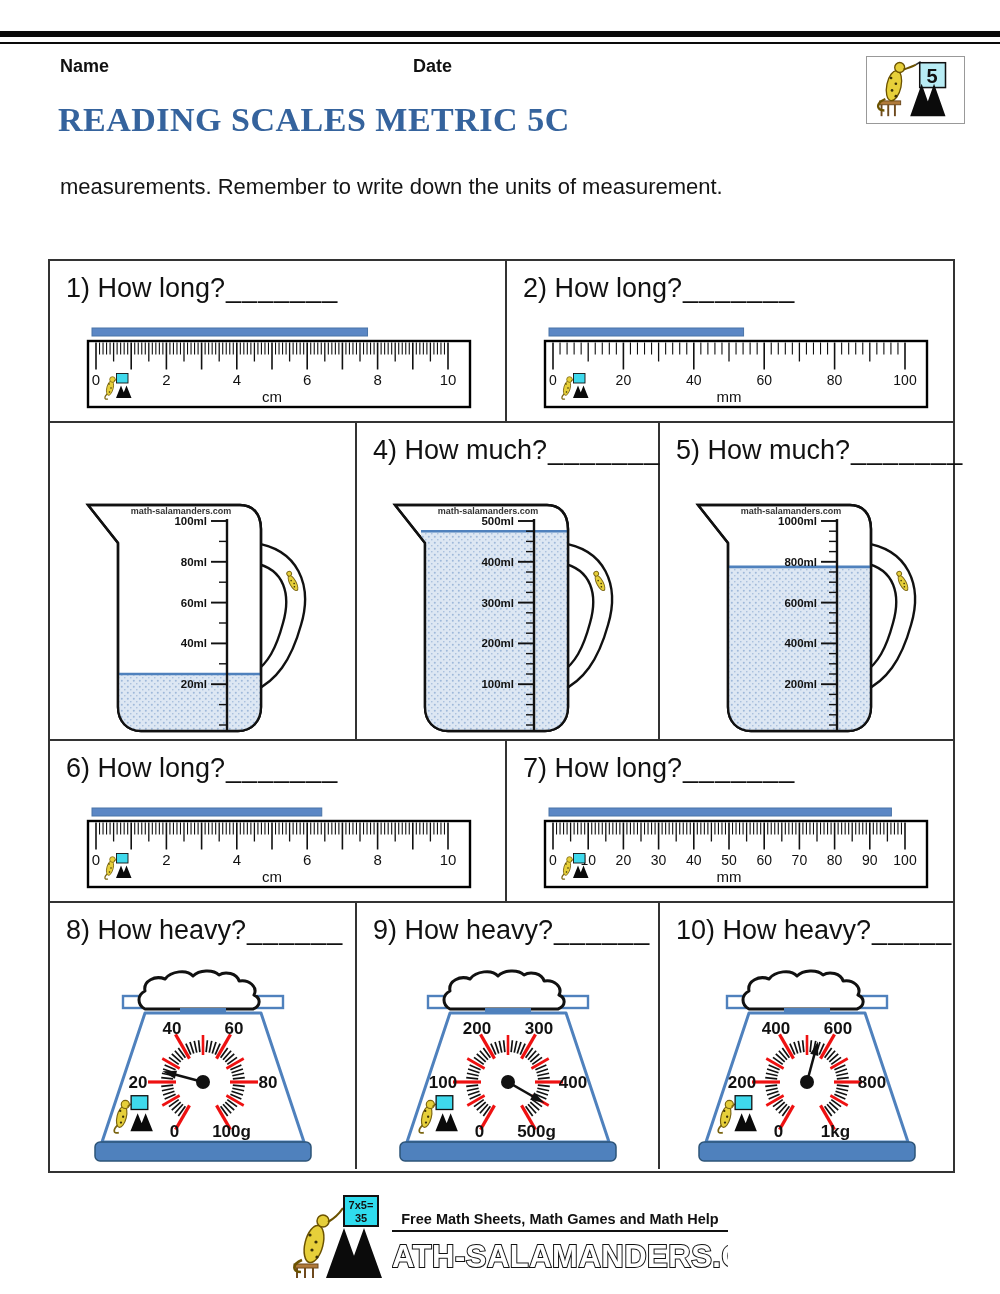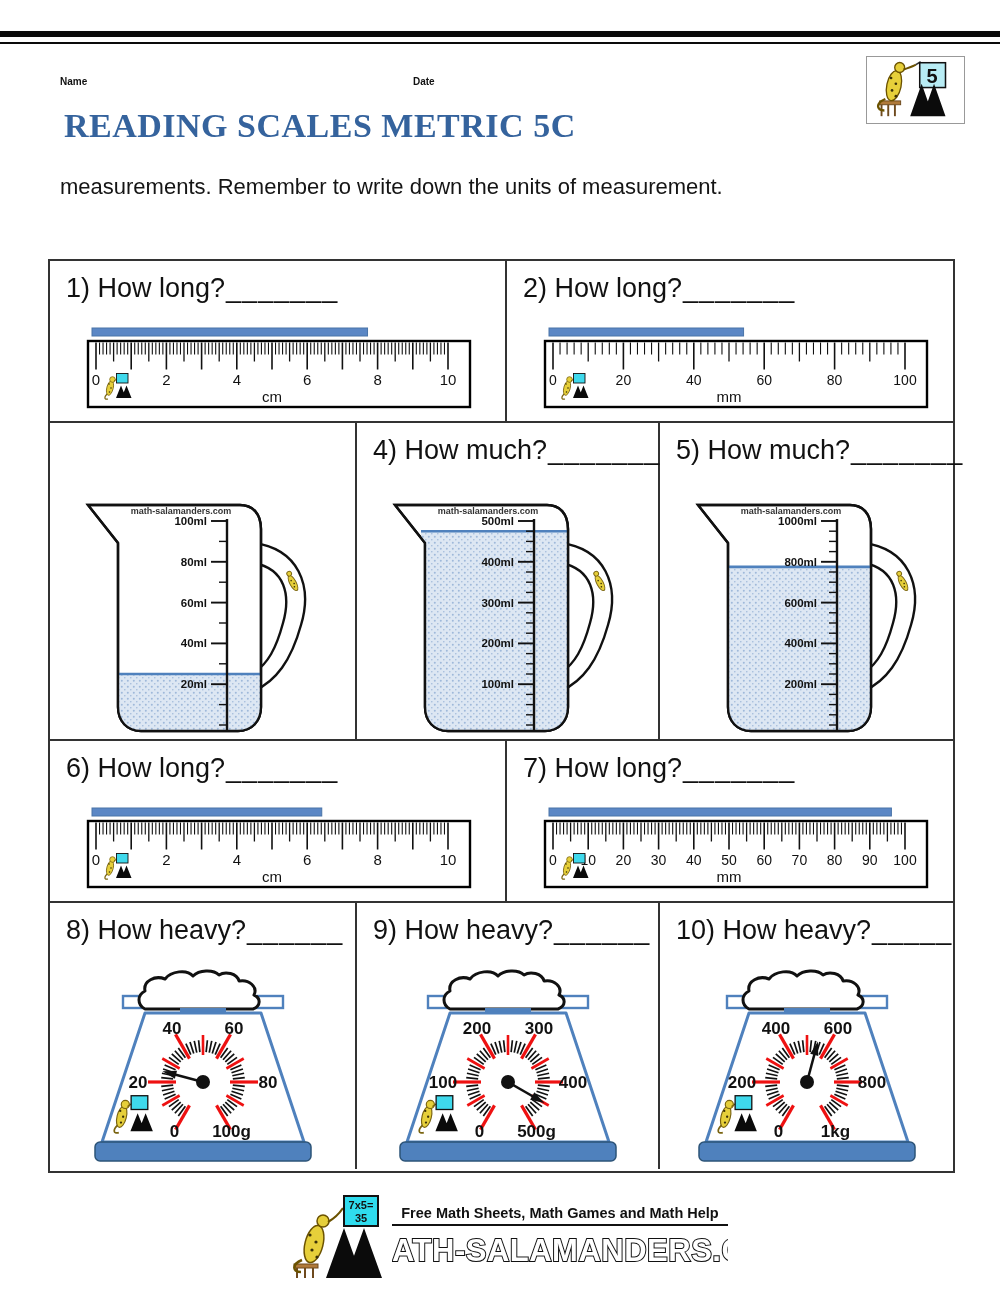--- a/index.html
+++ b/index.html
@@ -1,43 +1,43 @@
 <!DOCTYPE html>
 <html><head>
 <meta charset="utf-8">
 <style>
   html,body{margin:0;padding:0}
   body{width:1000px;height:1294px;background:#fff;font-family:"Liberation Sans",sans-serif;
        position:relative;overflow:hidden;color:#111}
   #rule-thick{position:absolute;top:31px;left:0;width:1000px;height:6px;background:#0a0a0a}
   #rule-thin{position:absolute;top:42px;left:0;width:1000px;height:2px;background:#0a0a0a}
-  .hdr-label{position:absolute;top:76px;font-size:10px;font-weight:700}
+  .hdr-label{position:absolute;top:56px;font-size:18px;font-weight:700}
   #name-label{left:60px}
   #date-label{left:413px}
   #logo-box{position:absolute;left:866px;top:56px;width:97px;height:66px;border:1.5px solid #999;background:#fff}
-  #page-title{position:absolute;left:58px;top:101px;margin:6px;font-family:"Liberation Serif",serif;
+  #page-title{position:absolute;left:58px;top:101px;margin:0;font-family:"Liberation Serif",serif;
       font-weight:700;font-size:34px;color:#35639d;letter-spacing:.5px}
   #instructions{position:absolute;left:60px;top:168px;font-size:22px;line-height:38px;color:#151515}
   #grid{position:absolute;left:48px;top:259px;width:907px;height:914px;border:2px solid #333;box-sizing:border-box}
   .row{display:flex;border-bottom:2px solid #333;box-sizing:border-box}
   .row:last-child{border-bottom:none}
   .cell{position:relative;border-right:2px solid #333;box-sizing:border-box;flex:none;height:100%}
   .cell:last-child{border-right:none}
   #row1,#row3{height:162px}
   #row2{height:318px}
   #row4{height:266px}
   .w457{width:457px}.w446{width:446px}
   .w307{width:307px}.w303{width:303px}.w293{width:293px}
   .prompt{position:absolute;top:12px;left:16px;font-size:27px;white-space:nowrap}
   .blank{margin-left:1px;letter-spacing:1px}
   .ruler-wrap{position:absolute;left:30px;top:60px}
   .jug-wrap{position:absolute;left:34px;top:70px}
   .scale-wrap{position:absolute;left:50%;top:58px;transform:translateX(-50%)}
   .graphic svg{display:block}
-  #footer{position:absolute;left:286px;top:1196px;display:flex;align-items:center}
+  #footer{position:absolute;left:286px;top:1196px;display:flex;align-items:flex-end}
   #footer-logo{flex:none;margin-top:-4px}
   #footer-right{margin-left:-6px;margin-top:2px}
   #tagline{font-size:14.5px;font-weight:700;text-align:center;padding:0 8px 3px}
   #footer-line{border-top:2.5px solid #111}
 </style>
 </head>
 <body>
 
 <div id="rule-thick"></div>
 <div id="rule-thin"></div>

